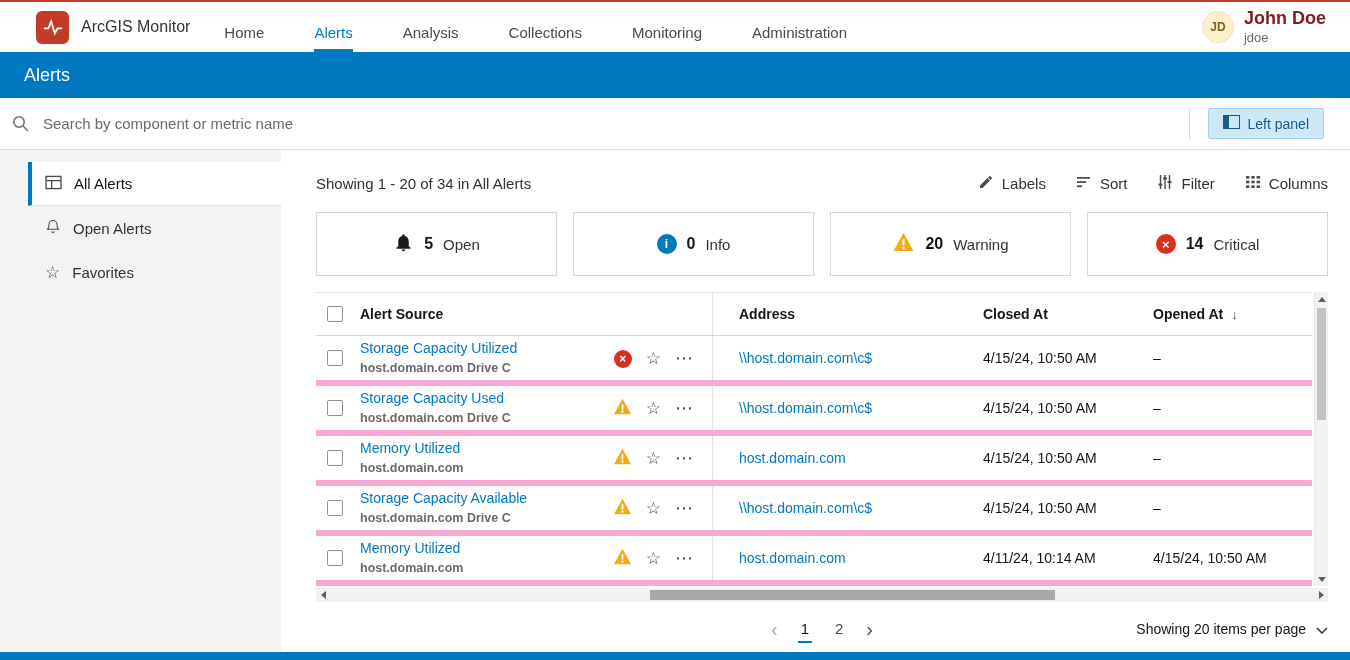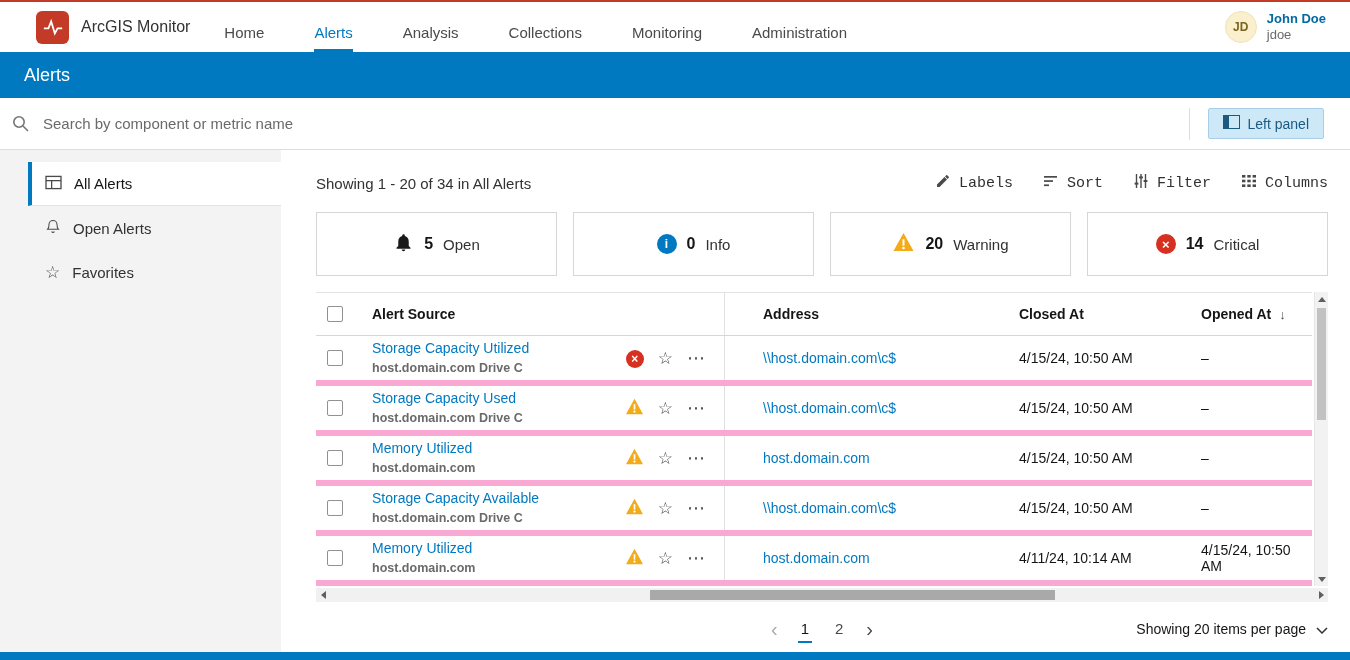--- a/index.html
+++ b/index.html
@@ -21,21 +21,21 @@
   
   .topbar{height:50px;flex:0 0 auto;display:flex;align-items:center;padding:0 24px 0 36px;background:#fff;}
   .brand{display:flex;align-items:center;gap:12px;}
   .logo{width:33px;height:33px;border-radius:6px;background:var(--brand_red);display:flex;align-items:center;justify-content:center;}
   .brand-name{font-size:16px;color:#323232;}
   .nav{display:flex;align-items:stretch;height:50px;margin-left:34px;gap:50px;}
   .nav-item{display:flex;align-items:center;font-size:15px;color:#4a4a4a;border-bottom:3px solid transparent;padding-top:14px;}
   .nav-item.active{color:var(--accent);border-bottom-color:var(--accent);}
   .user{margin-left:auto;display:flex;align-items:center;gap:10px;}
   .avatar{width:32px;height:32px;border-radius:50%;background:#fbf0cd;border:1px solid #f0e3b8;color:#7a6520;font-size:12px;font-weight:bold;display:flex;align-items:center;justify-content:center;}
-  .user-name{font-size:13px;font-weight:bold;color:#0369a1;line-height:1.2;}
+  .user-name{font-size:18px;font-weight:bold;color:#7f1d1d;line-height:1.2;}
   .user-id{font-size:13px;color:#6a6a6a;line-height:1.2;}
 
   
   .title-bar{height:46px;flex:0 0 auto;background:var(--accent);color:#fff;display:flex;align-items:center;padding-left:24px;font-size:18px;}
 
   
   .search-row{height:52px;flex:0 0 auto;display:flex;align-items:center;padding-left:12px;border-bottom:1px solid #dedede;background:#fff;}
   .search-icon{display:flex;align-items:center;margin-right:14px;}
   .search-input{flex:1;border:none;outline:none;font-size:15px;color:#333;font-family:"Liberation Sans",sans-serif;background:transparent;}
   .search-input::placeholder{color:#6a6a6a;opacity:1;}
@@ -46,36 +46,36 @@
   .content{flex:1;display:flex;min-height:0;background:#fff;}
   .sidebar{width:281px;flex:0 0 auto;background:#f3f3f3;padding:12px 0 0 28px;}
   .side-item{height:44px;display:flex;align-items:center;gap:12px;padding-left:13px;border-left:4px solid transparent;font-size:15px;color:#323232;}
   .side-item.active{background:#fff;border-left-color:var(--accent);border-bottom:1px solid #e3e3e3;color:#151515;}
   .side-star{font-size:17px;color:#4a4a4a;line-height:1;}
 
   .main{flex:1;display:flex;flex-direction:column;padding:0 22px 0 35px;min-width:0;}
 
   .toolbar-row{display:flex;align-items:center;justify-content:space-between;margin-top:16px;height:34px;}
   .showing-text{font-size:15px;color:#323232;}
-  .actions{display:flex;gap:30px;font-family:Liberation Mono, monospace;}
+  .actions{display:flex;gap:30px;}
   .action{display:flex;align-items:center;gap:8px;font-size:15px;color:#323232;}
 
   .cards{display:flex;gap:16px;margin-top:12px;}
   .card{flex:1;height:64px;background:#fff;border:1px solid #d6d6d6;display:flex;align-items:center;justify-content:center;gap:10px;}
   .card-count{font-size:16px;font-weight:bold;color:#151515;}
   .card-label{font-size:15px;color:#323232;}
   .circle-icon{width:20px;height:20px;border-radius:50%;display:flex;align-items:center;justify-content:center;color:#fff;font-weight:bold;}
   .info-circle{background:var(--accent);font-size:12px;}
   .crit-circle{background:var(--danger);font-size:13px;}
   .crit-circle-sm{width:18px;height:18px;border-radius:50%;background:var(--danger);display:flex;align-items:center;justify-content:center;color:#fff;font-weight:bold;font-size:12px;}
 
   
   .table-wrap{margin-top:16px;position:relative;}
   .table{margin-right:16px;}
-  .thead,.trow{display:grid;grid-template-columns:38px 359px 252px 170px 1fr;align-items:stretch;gap:12px;}
+  .thead,.trow{display:grid;grid-template-columns:38px 359px 252px 170px 1fr;align-items:stretch;}
   .thead{height:44px;border-top:1px solid #e3e3e3;border-bottom:1px solid #d7d7d7;}
   .trow{height:50px;border-bottom:6px solid #f9a8d4;}
   .cell{display:flex;align-items:center;}
   .col-check{justify-content:center;}
   .checkbox{width:16px;height:16px;border:1px solid #919191;border-radius:2px;background:#fff;display:inline-block;}
   .col-source{padding-left:6px;padding-right:18px;border-right:1px solid #e1e1e1;justify-content:space-between;}
   .th-label{font-size:14px;font-weight:bold;color:#151515;}
   .col-address{padding-left:26px;}
   .col-opened,.col-closed{padding-left:18px;}
   .sort-arrow{font-size:13px;color:#4a4a4a;margin-left:8px;font-weight:normal;}

